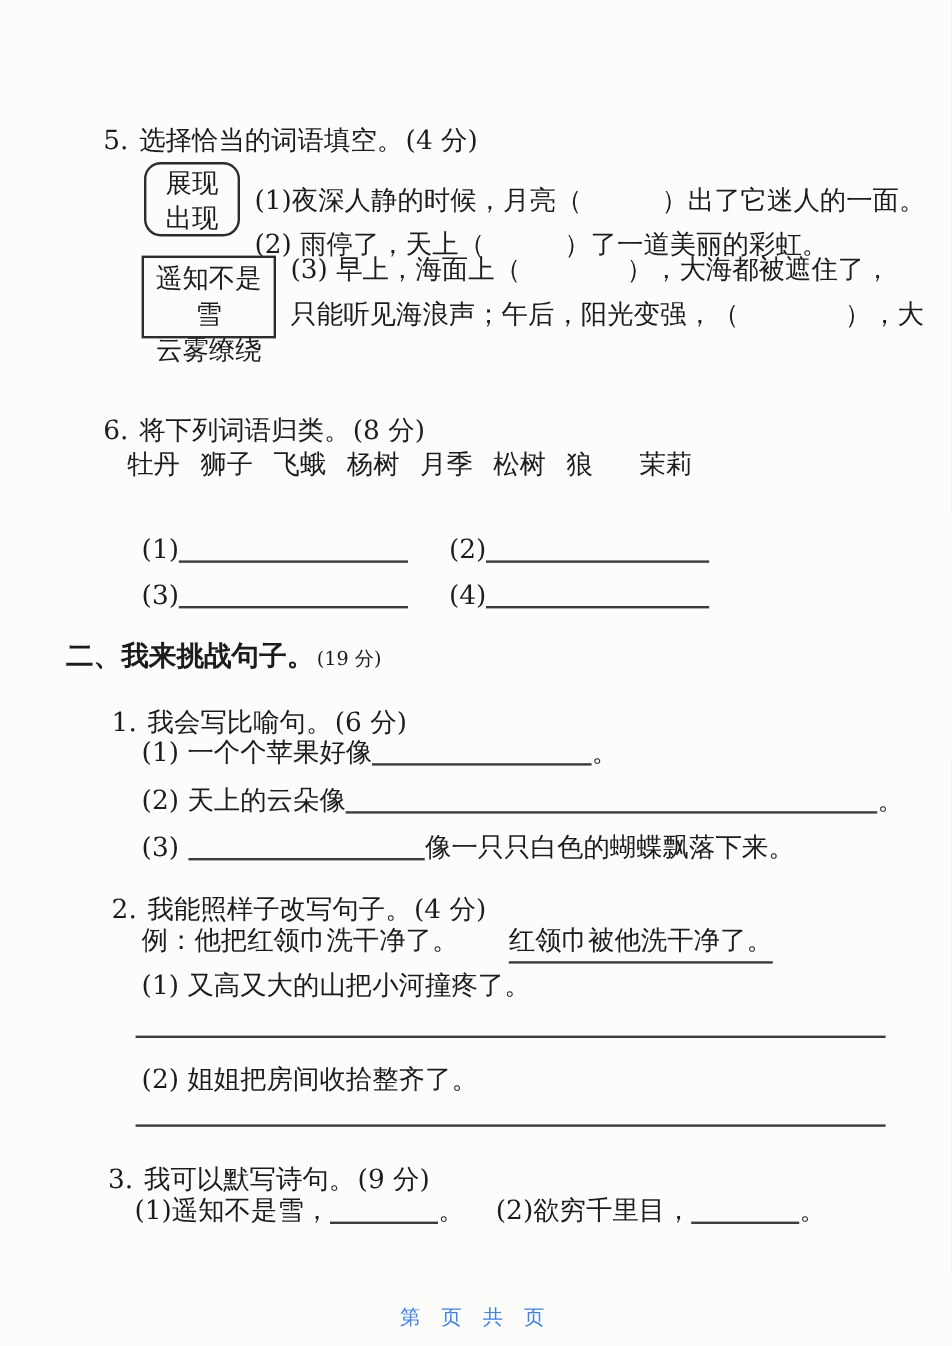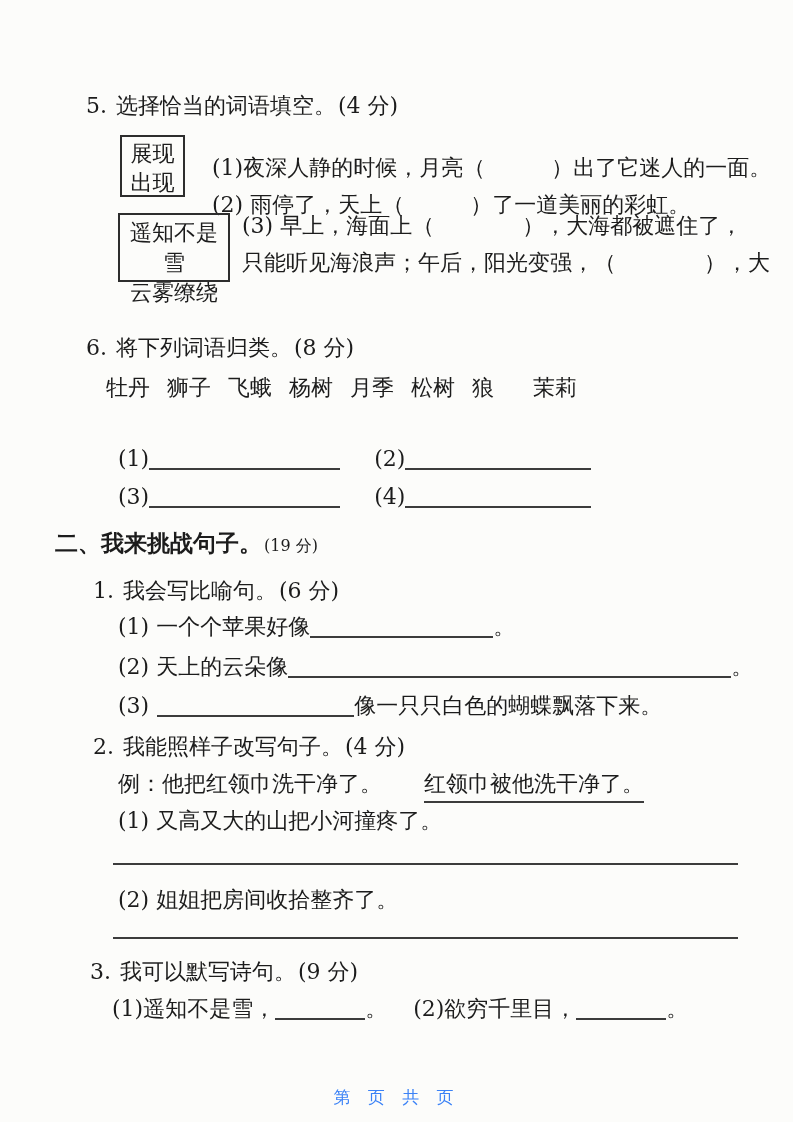--- a/index.html
+++ b/index.html
@@ -9,21 +9,21 @@
     margin:0 auto;
     background:#fcfcfa;
     font-family:"DejaVu Serif","Liberation Serif",serif;
     color:#1c1c1c;
     font-size:22px;
     overflow:hidden;
   }
   .abs{position:absolute;}
   .row{display:flex;align-items:baseline;}
   .qnum{margin-right:9px;}
-  .score{margin-left:2px;}
+  .score{margin-left:2px;margin-top:11px;}
   .word-box{
     border:2px solid #2d2d2d;
     text-align:center;
     line-height:29px;
     padding:2px 8px;
     box-sizing:border-box;
     background:transparent;
   }
   .lineset div{line-height:37px;white-space:nowrap;}
   .words-row{display:grid;grid-template-columns:repeat(7,61px) auto;line-height:40px;white-space:nowrap;}
@@ -51,21 +51,21 @@
 <body>
 
 <div class="page">
 
   <div class="abs row" style="left:86px;top:91px;">
     <span class="qnum">5.</span>
     <span>选择恰当的词语填空。</span>
     <span class="score">(4 分)</span>
   </div>
 
-  <div class="abs word-box" style="left:120px;top:135px;width:65px;height:62px;">
+  <div class="abs word-box" style="left:120px;top:135px;width:80px;height:62px;border-radius:14px;">
     <div>展现</div>
     <div>出现</div>
   </div>
 
   <div class="abs lineset" style="left:212px;top:149px;">
     <div class="nowrap">(1)夜深人静的时候，月亮（　　　）出了它迷人的一面。</div>
     <div class="nowrap">(2) 雨停了，天上（　　　）了一道美丽的彩虹。</div>
   </div>
 
   <div class="abs word-box" style="left:118px;top:213px;width:112px;height:69px;line-height:30px;padding-top:3px;">

